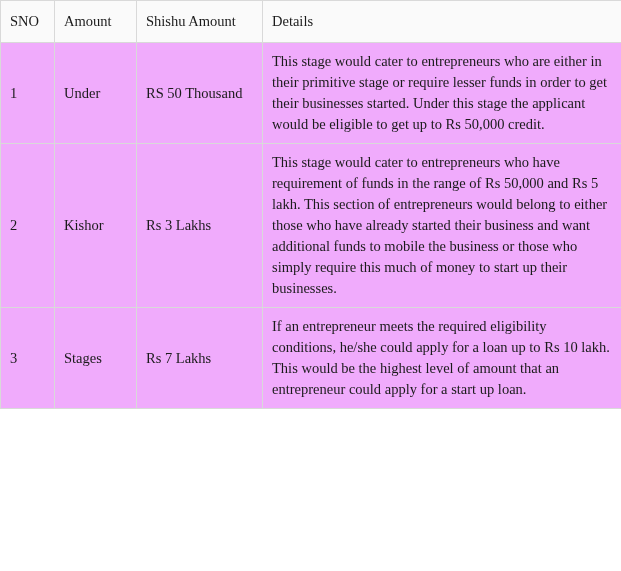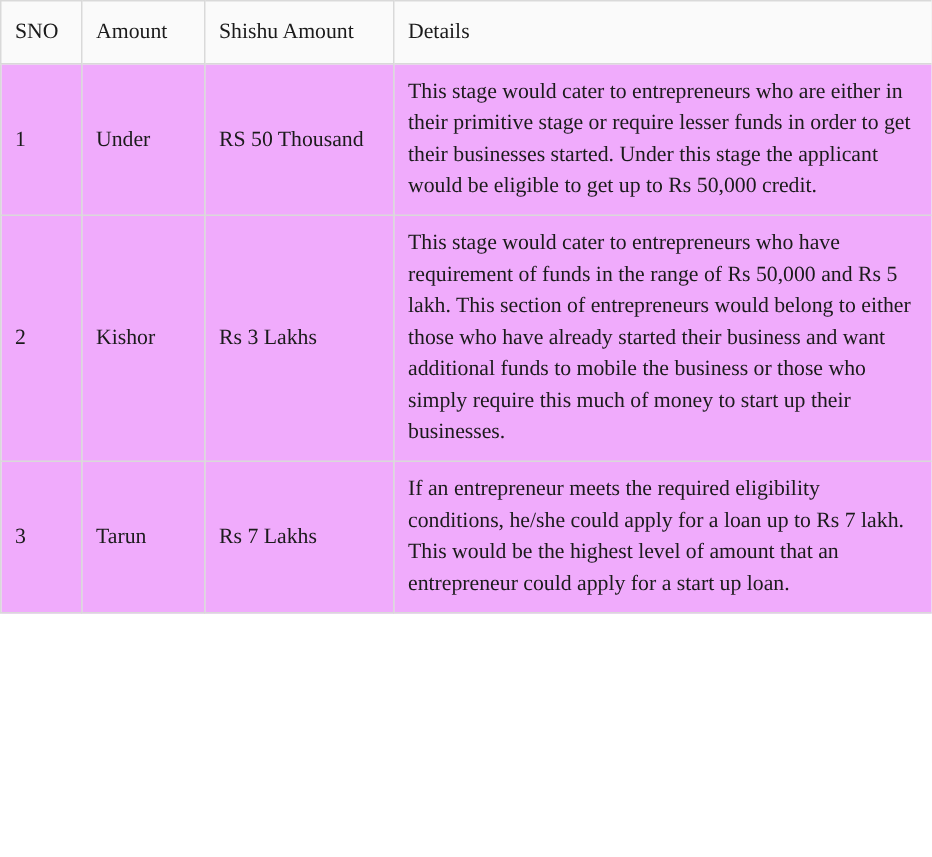--- a/index.html
+++ b/index.html
@@ -85,19 +85,19 @@
         <td class="details">This stage would cater to entrepreneurs who are either in their primitive stage or require lesser funds in order to get their businesses started.  Under this stage the applicant would be eligible to get up to Rs 50,000 credit.</td>
       </tr>
       <tr>
         <td class="sno">2</td>
         <td class="stage">Kishor</td>
         <td class="amount">Rs 3 Lakhs</td>
         <td class="details">This stage would cater to entrepreneurs who have requirement of funds in the range of Rs 50,000 and Rs 5 lakh.  This section of entrepreneurs would belong to either those who have already started their business and want additional funds to mobile the business or those who simply require this much of money to start up their businesses.</td>
       </tr>
       <tr>
         <td class="sno">3</td>
-        <td class="stage">Tarun</td>
+        <td class="stage">Stages</td>
         <td class="amount">Rs 7 Lakhs</td>
-        <td class="details">If an entrepreneur meets the required eligibility conditions, he/she could apply for a loan up to Rs 7 lakh.  This would be the highest level of amount that an entrepreneur could apply for a start up loan.</td>
+        <td class="details">If an entrepreneur meets the required eligibility conditions, he/she could apply for a loan up to Rs 10 lakh.  This would be the highest level of amount that an entrepreneur could apply for a start up loan.</td>
       </tr>
     </tbody>
   </table>
 </div>
 
 </body></html>

